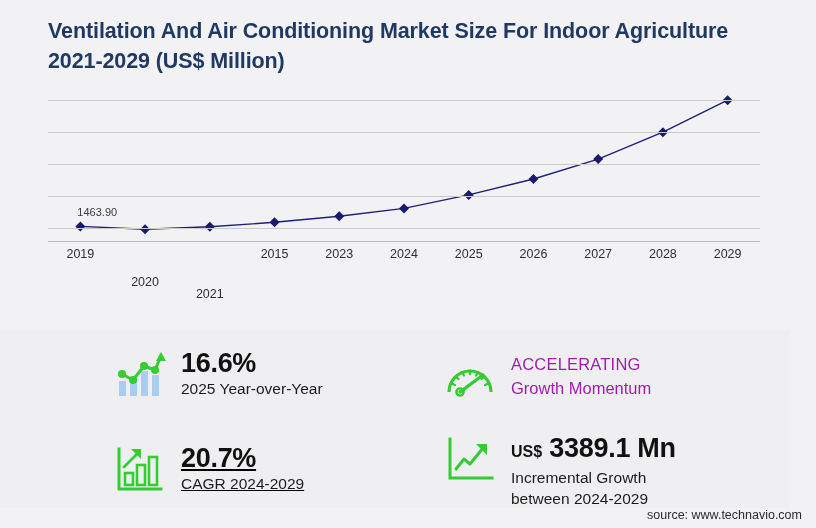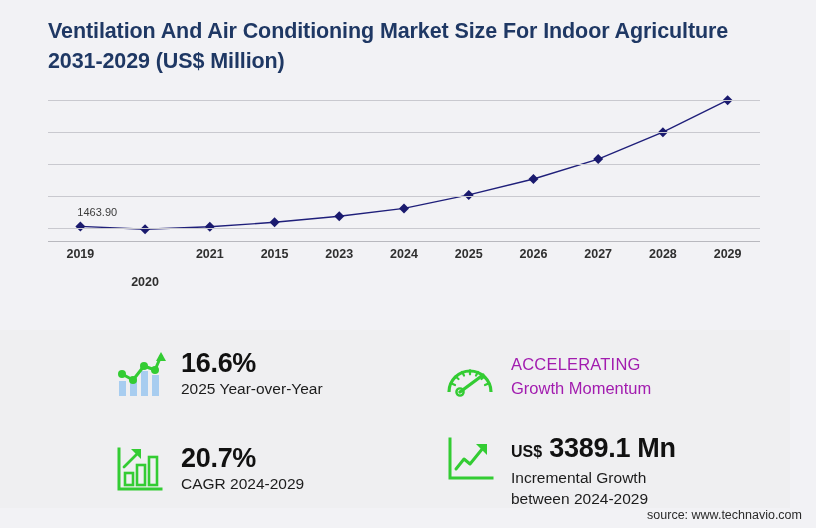--- a/index.html
+++ b/index.html
@@ -20,21 +20,21 @@
 
   
   .chart-wrap { position:absolute; left:0; top:95px; width:816px; height:185px; }
   .plot { position:absolute; left:48px; top:0px; width:712px; height:145px; }
   .gridline { position:absolute; left:0; width:100%; height:1px; background:#c9c9cf; }
   .axisline { position:absolute; left:0; width:100%; height:1px; background:#b8b8be; }
   .svg-line { position:absolute; left:0; top:0; width:100%; height:100%; overflow:visible; }
   .dlabel {
     position:absolute; font-size:11px; color:#3a3a3a; white-space:nowrap;
   }
-  .xaxis { position:absolute; left:48px; top:152px; width:712px; height:24px;font-weight:bold; }
+  .xaxis { position:absolute; left:48px; top:152px; width:712px; height:24px; }
   .xtick {
     position:absolute; top:0; transform:translateX(-50%);
     font-size:12.5px; color:#2f2f2f; white-space:nowrap;
   }
 
   
   .panel {
     position:absolute; left:0px; top:330px; width:790px; height:178px;
     background:#efeff1;
   }
@@ -50,34 +50,34 @@
   .sub {
     font-size:15.5px; color:#1c1c1c; line-height:21px; white-space:nowrap;
   }
   .cap {
     font-size:16.5px; color:#a21caf; line-height:24px; white-space:nowrap;
   }
   .cap.strong { letter-spacing:0.2px; }
 
   .card-a { left:113px; top:18px; }
   .card-b { left:443px; top:22px; }
-  .card-c { left:113px; top:113px; }
+  .card-c { left:113px; top:113px;text-decoration:underline; }
   .card-d { left:443px; top:103px; }
 
   .source {
     position:absolute; right:14px; bottom:6px;
     font-size:12.5px; color:#2b2b2b; white-space:nowrap;
   }
 </style>
 </head>
 <body>
 
 <div id="root">
 
-  <div class="title">Ventilation And Air Conditioning Market Size For Indoor Agriculture 2031-2029 (US$ Million)</div>
+  <div class="title">Ventilation And Air Conditioning Market Size For Indoor Agriculture 2021-2029 (US$ Million)</div>
 
   <div class="chart-wrap">
     <div class="plot" id="plot">
       <svg class="svg-line" id="series-svg" viewBox="0 0 712 145" preserveAspectRatio="none">
           <polyline points="32.4,131.4 97.1,134.2 161.8,131.8 226.5,127.3 291.3,121.2 356.0,113.4 420.7,99.9 485.5,84.0 550.2,64.1 614.9,37.2 679.6,5.2" fill="none" stroke="#1f1f7a" stroke-width="1.4" vector-effect="non-scaling-stroke"></polyline>
           <path d="M 32.36363636363637 126.41328358208955 L 37.36363636363637 131.41328358208955 L 32.36363636363637 136.41328358208955 L 27.363636363636367 131.41328358208955 Z" fill="#1a1a6e"></path>
           <path d="M 97.0909090909091 129.17910447761193 L 102.0909090909091 134.17910447761193 L 97.0909090909091 139.17910447761193 L 92.0909090909091 134.17910447761193 Z" fill="#1a1a6e"></path>
           <path d="M 161.81818181818184 126.79850746268656 L 166.81818181818184 131.79850746268656 L 161.81818181818184 136.79850746268656 L 156.81818181818184 131.79850746268656 Z" fill="#1a1a6e"></path>
           <path d="M 226.54545454545456 122.25373134328359 L 231.54545454545456 127.25373134328359 L 226.54545454545456 132.2537313432836 L 221.54545454545456 127.25373134328359 Z" fill="#1a1a6e"></path>
           <path d="M 291.2727272727273 116.19402985074626 L 296.2727272727273 121.19402985074626 L 291.2727272727273 126.19402985074626 L 286.2727272727273 121.19402985074626 Z" fill="#1a1a6e"></path>
@@ -92,21 +92,21 @@
         <div class="gridline" style="top: 37.2px;"></div>
         <div class="gridline" style="top: 69.3px;"></div>
         <div class="gridline" style="top: 101.3px;"></div>
         <div class="gridline" style="top: 133.3px;"></div>
         <div class="axisline" style="top: 145.5px;"></div>
         <div class="dlabel" style="left: 29.3636px; top: 111.413px;">1463.90</div>
       </div>
     <div class="xaxis" id="xaxis">
         <div class="xtick" style="left: 32.3636px;">2019</div>
         <div class="xtick" style="left: 97.0909px; margin-top: 28px;">2020</div>
-        <div class="xtick" style="left: 161.818px;">2021</div>
+        <div class="xtick" style="left: 161.818px; margin-top: 40px;">2021</div>
         <div class="xtick" style="left: 226.545px;">2015</div>
         <div class="xtick" style="left: 291.273px;">2023</div>
         <div class="xtick" style="left: 356px;">2024</div>
         <div class="xtick" style="left: 420.727px;">2025</div>
         <div class="xtick" style="left: 485.455px;">2026</div>
         <div class="xtick" style="left: 550.182px;">2027</div>
         <div class="xtick" style="left: 614.909px;">2028</div>
         <div class="xtick" style="left: 679.636px;">2029</div>
       </div>
   </div>

